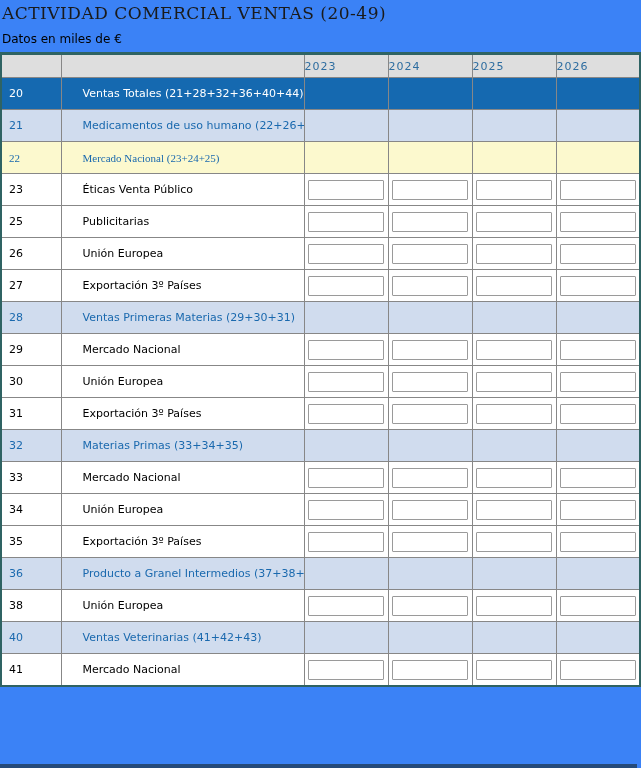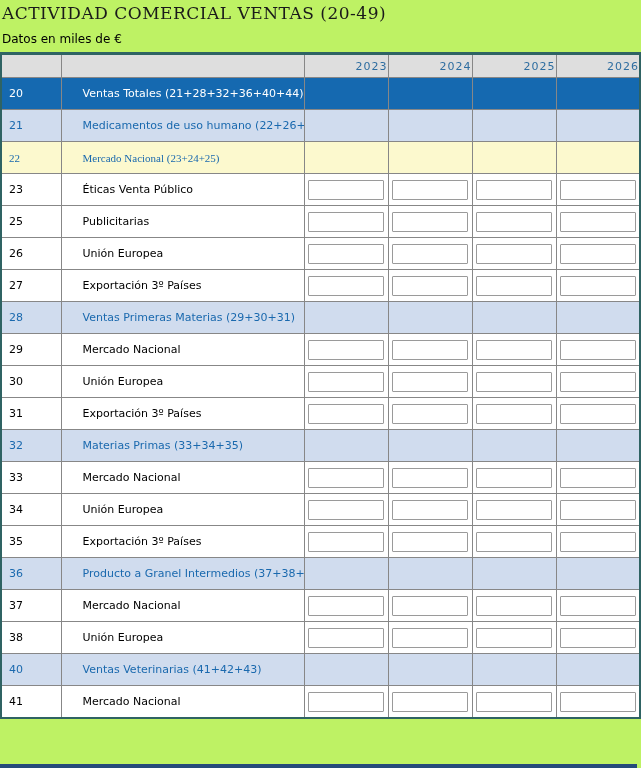--- a/index.html
+++ b/index.html
@@ -5,21 +5,21 @@
   html, body {
     margin: 0;
     padding: 0;
     background: #ffffff;
   }
   .viewport {
     position: relative;
     width: 641px;
     height: 768px;
     overflow: hidden;
-    background: #bef264;
+    background: #3b82f6;
     font-family: "DejaVu Sans", sans-serif;
   }
   .page-title {
     margin: 3px 0 0 2px;
     font-family: "DejaVu Serif", serif;
     font-size: 17px;
     font-weight: 400;
     letter-spacing: 0.5px;
     color: #1a1a1a;
   }
@@ -40,21 +40,21 @@
     font-size: 11px;
     overflow: hidden;
     white-space: nowrap;
   }
   .form-table thead th {
     height: 20px;
     background: var(--header-bg, #dedede);
     color: var(--header-text, #2e6da0);
     font-weight: 400;
     letter-spacing: 1px;
-    text-align: right;
+    text-align: left;
     margin-left: 13px;
   }
   .form-table tbody td { height: 29px; background: #ffffff; color: #000; }
   .col-num   { padding-left: 7px; text-align: left; }
   .col-label { padding-left: 21px; text-align: left; }
   .col-year  { text-align: center; padding: 0; }
   tr.row-total td {
     background: var(--total-row-bg, #1569b0);
     color: var(--total-row-text, #ffffff);
     margin-top: 18px;
@@ -320,36 +320,20 @@
         </tr>
         <tr class="row-section">
           <td class="col-num">36</td>
           <td class="col-label">Producto a Granel Intermedios (37+38+39)</td>
           <td class="col-year"></td>
           <td class="col-year"></td>
           <td class="col-year"></td>
           <td class="col-year"></td>
         </tr>
         <tr class="row-data">
-          <td class="col-num">37</td>
-          <td class="col-label">Mercado Nacional</td>
-          <td class="col-year">
-            <input type="text" style="">
-          </td>
-          <td class="col-year">
-            <input type="text" style="">
-          </td>
-          <td class="col-year">
-            <input type="text" style="">
-          </td>
-          <td class="col-year">
-            <input type="text" style="">
-          </td>
-        </tr>
-        <tr class="row-data">
           <td class="col-num">38</td>
           <td class="col-label">Unión Europea</td>
           <td class="col-year">
             <input type="text" style="">
           </td>
           <td class="col-year">
             <input type="text" style="">
           </td>
           <td class="col-year">
             <input type="text" style="">

